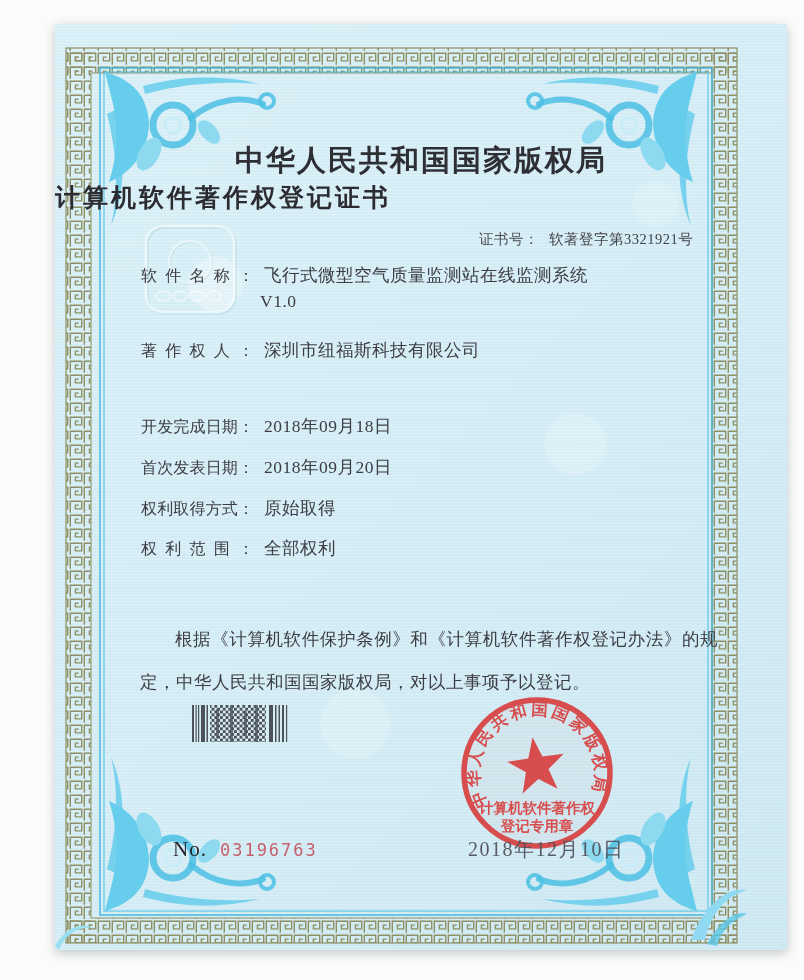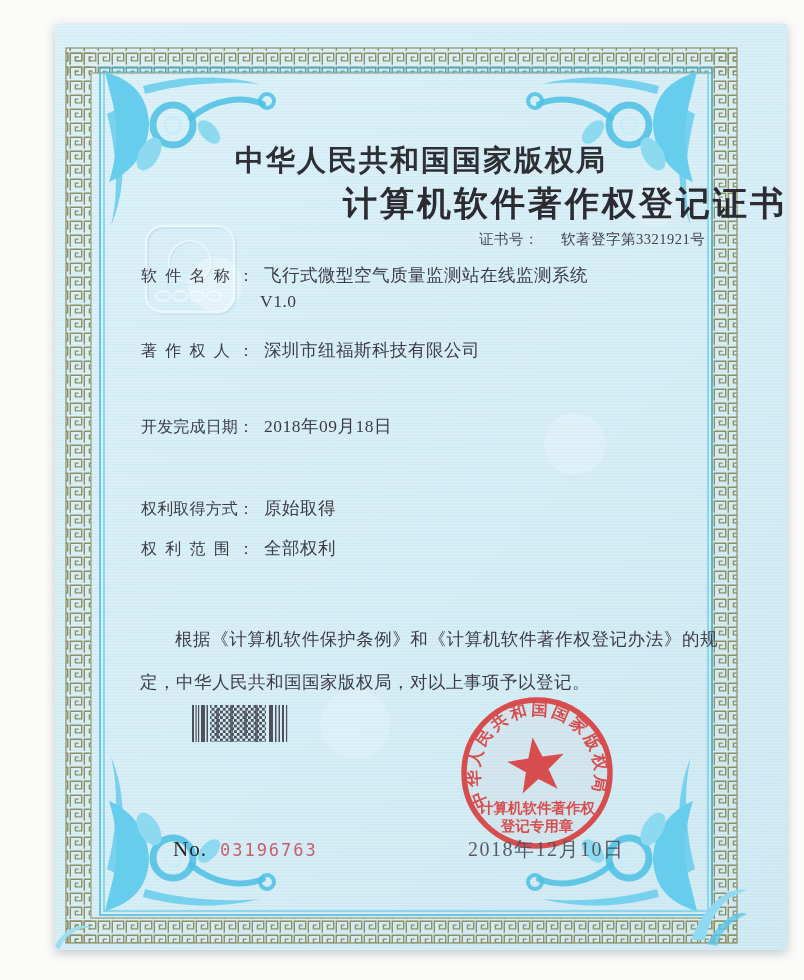--- a/index.html
+++ b/index.html
@@ -19,27 +19,27 @@
       linear-gradient(135deg,#dcf1f8 0%,#d6edf5 55%,#cfe9f2 100%);
     box-shadow:0 3px 10px rgba(40,70,85,.28);
     overflow:hidden;
   }
   .deco{position:absolute;left:0;top:0;}
   .authority{
     position:absolute;left:0;top:117px;width:100%;text-align:center;
     font-size:29px;font-weight:bold;letter-spacing:2px;color:#2e2e35;
   }
   .cert-title{
-    position:absolute;left:0;top:157px;width:100%;text-align:right;
-    font-size:34px;font-weight:bold;letter-spacing:3px;color:#2b2b31;
+    position:absolute;left:0;top:157px;width:100%;text-align:left;
+    font-size:25px;font-weight:bold;letter-spacing:3px;color:#2b2b31;
   }
   .certno{
     position:absolute;left:424px;top:206px;font-size:14.5px;color:#4c4c55;letter-spacing:.5px;
   }
-  .certno .v{margin-left:22px;color:#41414a;}
+  .certno .v{margin-left:10px;color:#41414a;}
   .row{position:absolute;left:86px;white-space:nowrap;}
   .lbl{
     display:inline-block;width:113px;vertical-align:baseline;
     text-align:justify;text-align-last:justify;
     font-size:16px;color:#3c3c44;
   }
   .val{margin-left:6px;font-size:17.5px;color:#3c3c44;letter-spacing:.5px;}
   .val2{position:absolute;left:205px;top:267px;font-size:17.5px;color:#3c3c44;letter-spacing:.5px;}
   .statement{
     position:absolute;left:85px;top:594px;width:578px;
@@ -179,20 +179,24 @@
   <div class="row" style="top:314px">
     <span class="lbl">著作权人：</span>
     <span class="val">深圳市纽福斯科技有限公司</span>
   </div>
 
   <div class="row" style="top:390px">
     <span class="lbl">开发完成日期：</span>
     <span class="val">2018年09月18日</span>
   </div>
 
+  <div class="row" style="top:431px">
+    <span class="lbl">首次发表日期：</span>
+    <span class="val">2018年09月20日</span>
+  </div>
 
   <div class="row" style="top:512px">
     <span class="lbl">权利范围：</span>
     <span class="val">全部权利</span>
   </div>
 
   <div class="row" style="top:472px">
     <span class="lbl">权利取得方式：</span>
     <span class="val">原始取得</span>
   </div>

